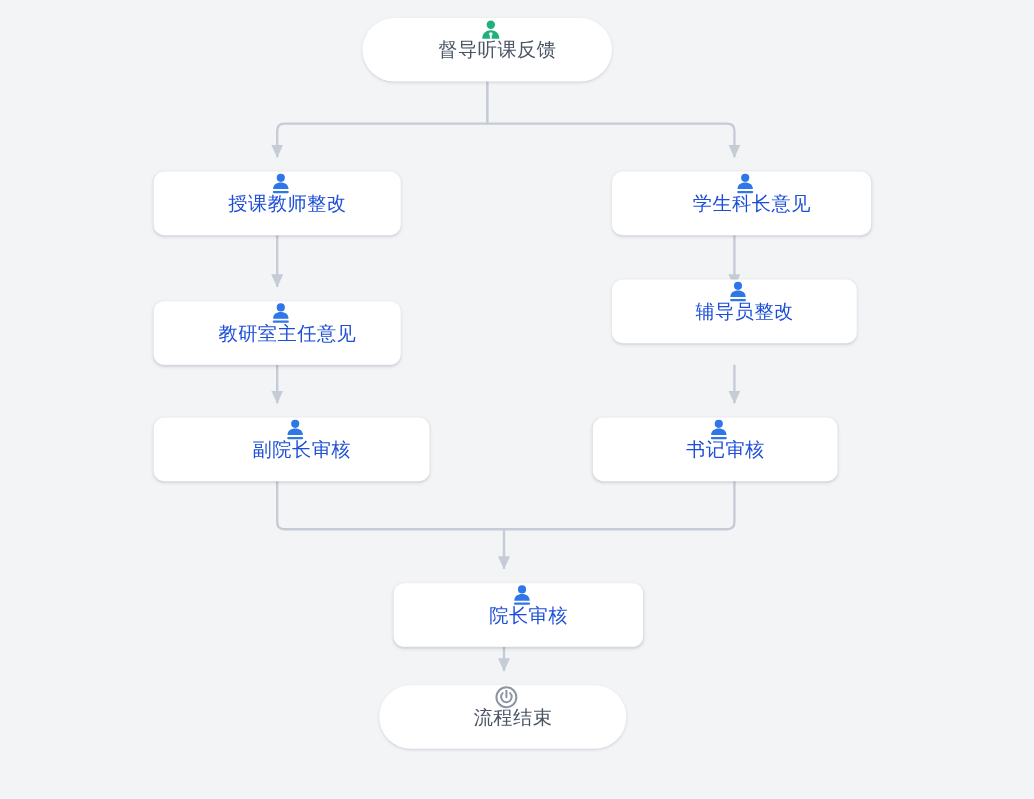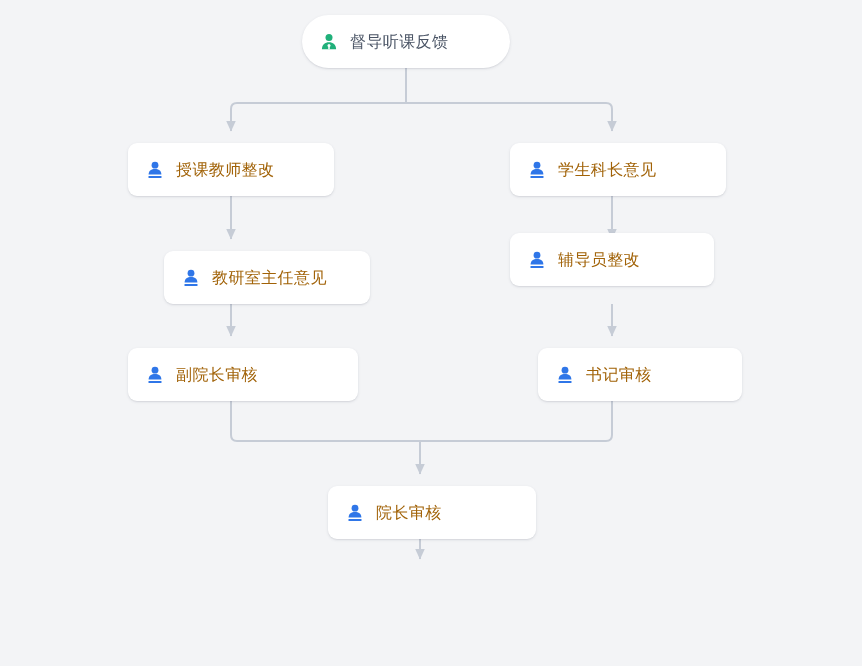--- a/index.html
+++ b/index.html
@@ -26,38 +26,39 @@
     height: 666px;
   }
   .node {
     position: absolute;
     box-sizing: border-box;
     background: #ffffff;
     display: flex;
     align-items: center;
     box-shadow: 0 1px 3px rgba(60, 70, 90, 0.13), 0 1px 1px rgba(60, 70, 90, 0.06);
     padding-left: 17px;
+    flex-direction: column;
   }
   .node.task {
     border-radius: 9px;
   }
   .node.event {
     border-radius: 28px;
   }
   .node-icon {
     flex: 0 0 auto;
     width: 20px;
     height: 20px;
     display: block;
     margin-right: 11px;
   }
   .node-label {
     font-size: 16px;
     line-height: 1;
-    color: #a16207;
+    color: #1d4ed8;
     letter-spacing: 0.4px;
     white-space: nowrap;
   }
   .node.event .node-label {
     color: #4a5465;
   }
 </style>
 </head>
 <body>
 
@@ -110,21 +111,21 @@
 
   <div class="node task" style="left:510px; top:143px; width:216px; height:53px;">
     <svg class="node-icon" viewBox="0 0 20 20">
       <circle cx="10" cy="5.2" r="3.4" fill="#2f76e8"></circle>
       <path d="M 3.6 14.6 C 3.6 10.7 6.5 9 10 9 C 13.5 9 16.4 10.7 16.4 14.6 Z" fill="#2f76e8"></path>
       <rect x="3.3" y="16.1" width="13.4" height="1.9" rx="0.9" fill="#2f76e8"></rect>
     </svg>
     <span class="node-label">学生科长意见</span>
   </div>
 
-  <div class="node task" style="left:128px; top:251px; width:206px; height:53px;margin-left:36px;">
+  <div class="node task" style="left:128px; top:251px; width:206px; height:53px;">
     <svg class="node-icon" viewBox="0 0 20 20">
       <circle cx="10" cy="5.2" r="3.4" fill="#2f76e8"></circle>
       <path d="M 3.6 14.6 C 3.6 10.7 6.5 9 10 9 C 13.5 9 16.4 10.7 16.4 14.6 Z" fill="#2f76e8"></path>
       <rect x="3.3" y="16.1" width="13.4" height="1.9" rx="0.9" fill="#2f76e8"></rect>
     </svg>
     <span class="node-label">教研室主任意见</span>
   </div>
 
   <div class="node task" style="left:510px; top:233px; width:204px; height:53px;">
     <svg class="node-icon" viewBox="0 0 20 20">
@@ -137,32 +138,40 @@
 
   <div class="node task" style="left:128px; top:348px; width:230px; height:53px;">
     <svg class="node-icon" viewBox="0 0 20 20">
       <circle cx="10" cy="5.2" r="3.4" fill="#2f76e8"></circle>
       <path d="M 3.6 14.6 C 3.6 10.7 6.5 9 10 9 C 13.5 9 16.4 10.7 16.4 14.6 Z" fill="#2f76e8"></path>
       <rect x="3.3" y="16.1" width="13.4" height="1.9" rx="0.9" fill="#2f76e8"></rect>
     </svg>
     <span class="node-label">副院长审核</span>
   </div>
 
-  <div class="node task" style="left:538px; top:348px; width:204px; height:53px;">
+  <div class="node task" style="left:494px; top:348px; width:204px; height:53px;">
     <svg class="node-icon" viewBox="0 0 20 20">
       <circle cx="10" cy="5.2" r="3.4" fill="#2f76e8"></circle>
       <path d="M 3.6 14.6 C 3.6 10.7 6.5 9 10 9 C 13.5 9 16.4 10.7 16.4 14.6 Z" fill="#2f76e8"></path>
       <rect x="3.3" y="16.1" width="13.4" height="1.9" rx="0.9" fill="#2f76e8"></rect>
     </svg>
     <span class="node-label">书记审核</span>
   </div>
 
   <div class="node task" style="left:328px; top:486px; width:208px; height:53px;">
     <svg class="node-icon" viewBox="0 0 20 20">
       <circle cx="10" cy="5.2" r="3.4" fill="#2f76e8"></circle>
       <path d="M 3.6 14.6 C 3.6 10.7 6.5 9 10 9 C 13.5 9 16.4 10.7 16.4 14.6 Z" fill="#2f76e8"></path>
       <rect x="3.3" y="16.1" width="13.4" height="1.9" rx="0.9" fill="#2f76e8"></rect>
     </svg>
     <span class="node-label">院长审核</span>
   </div>
 
+  <div class="node event" style="left:316px; top:571px; width:206px; height:53px;">
+    <svg class="node-icon" viewBox="0 0 20 20">
+      <circle cx="10" cy="10" r="8.3" fill="none" stroke="#8d95a3" stroke-width="1.7"></circle>
+      <path d="M 6.9 6.6 A 4.4 4.4 0 1 0 13.1 6.6" fill="none" stroke="#8d95a3" stroke-width="1.7" stroke-linecap="round"></path>
+      <line x1="10" y1="4.6" x2="10" y2="10" stroke="#8d95a3" stroke-width="1.7" stroke-linecap="round"></line>
+    </svg>
+    <span class="node-label">流程结束</span>
+  </div>
 
 </div>
 
 </body></html>

